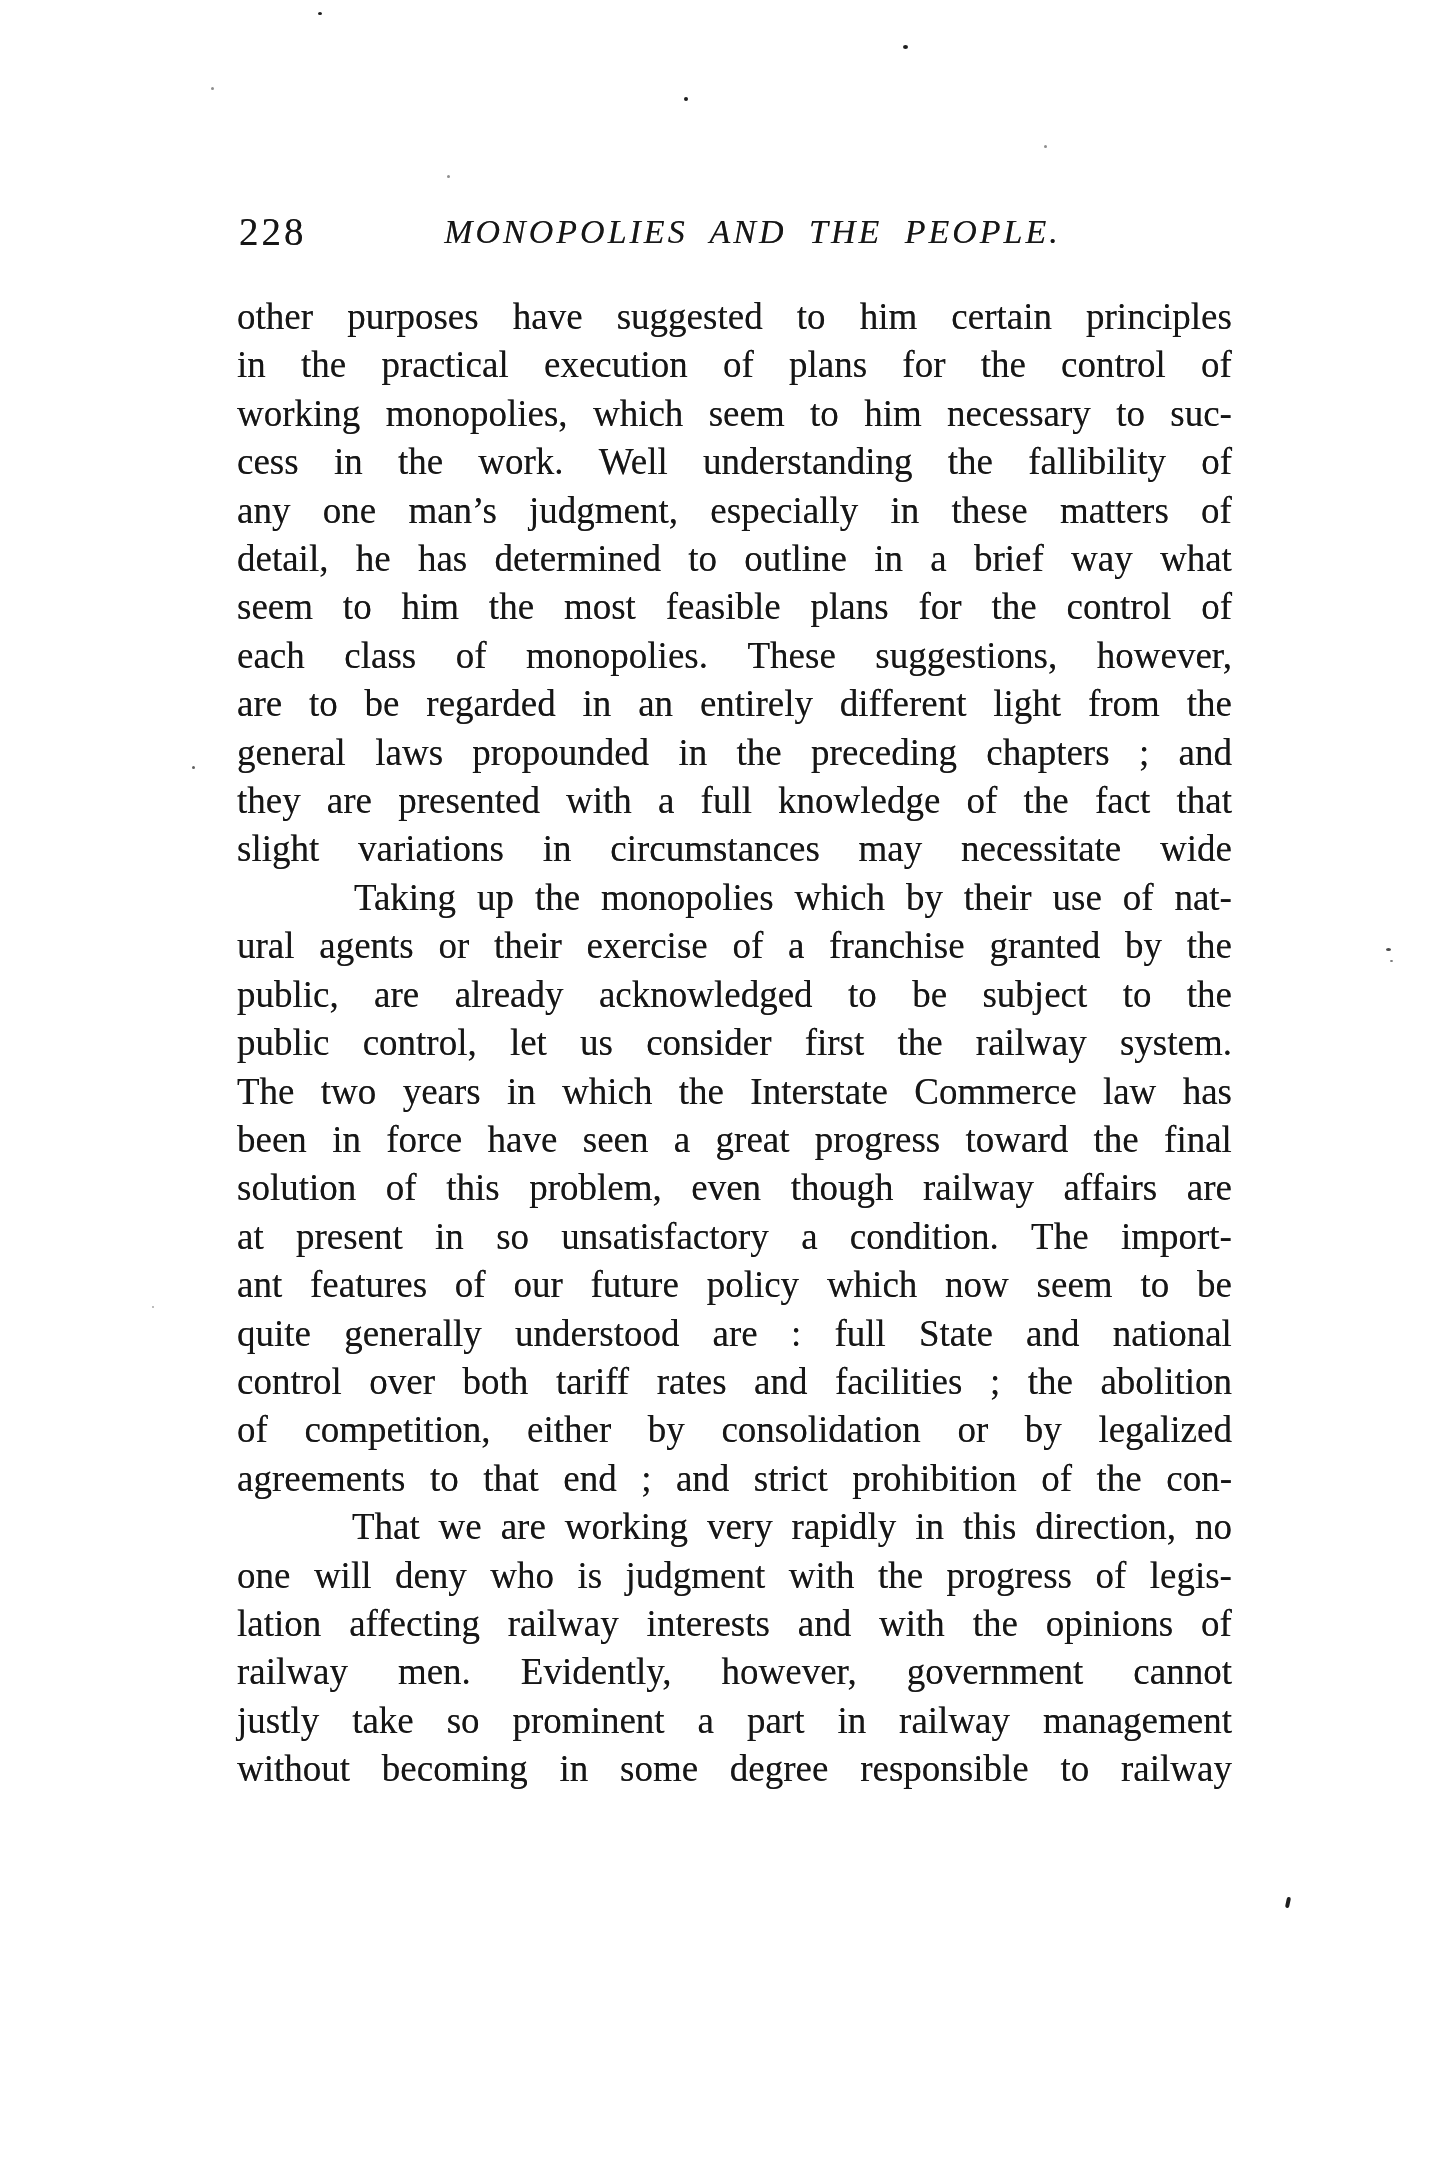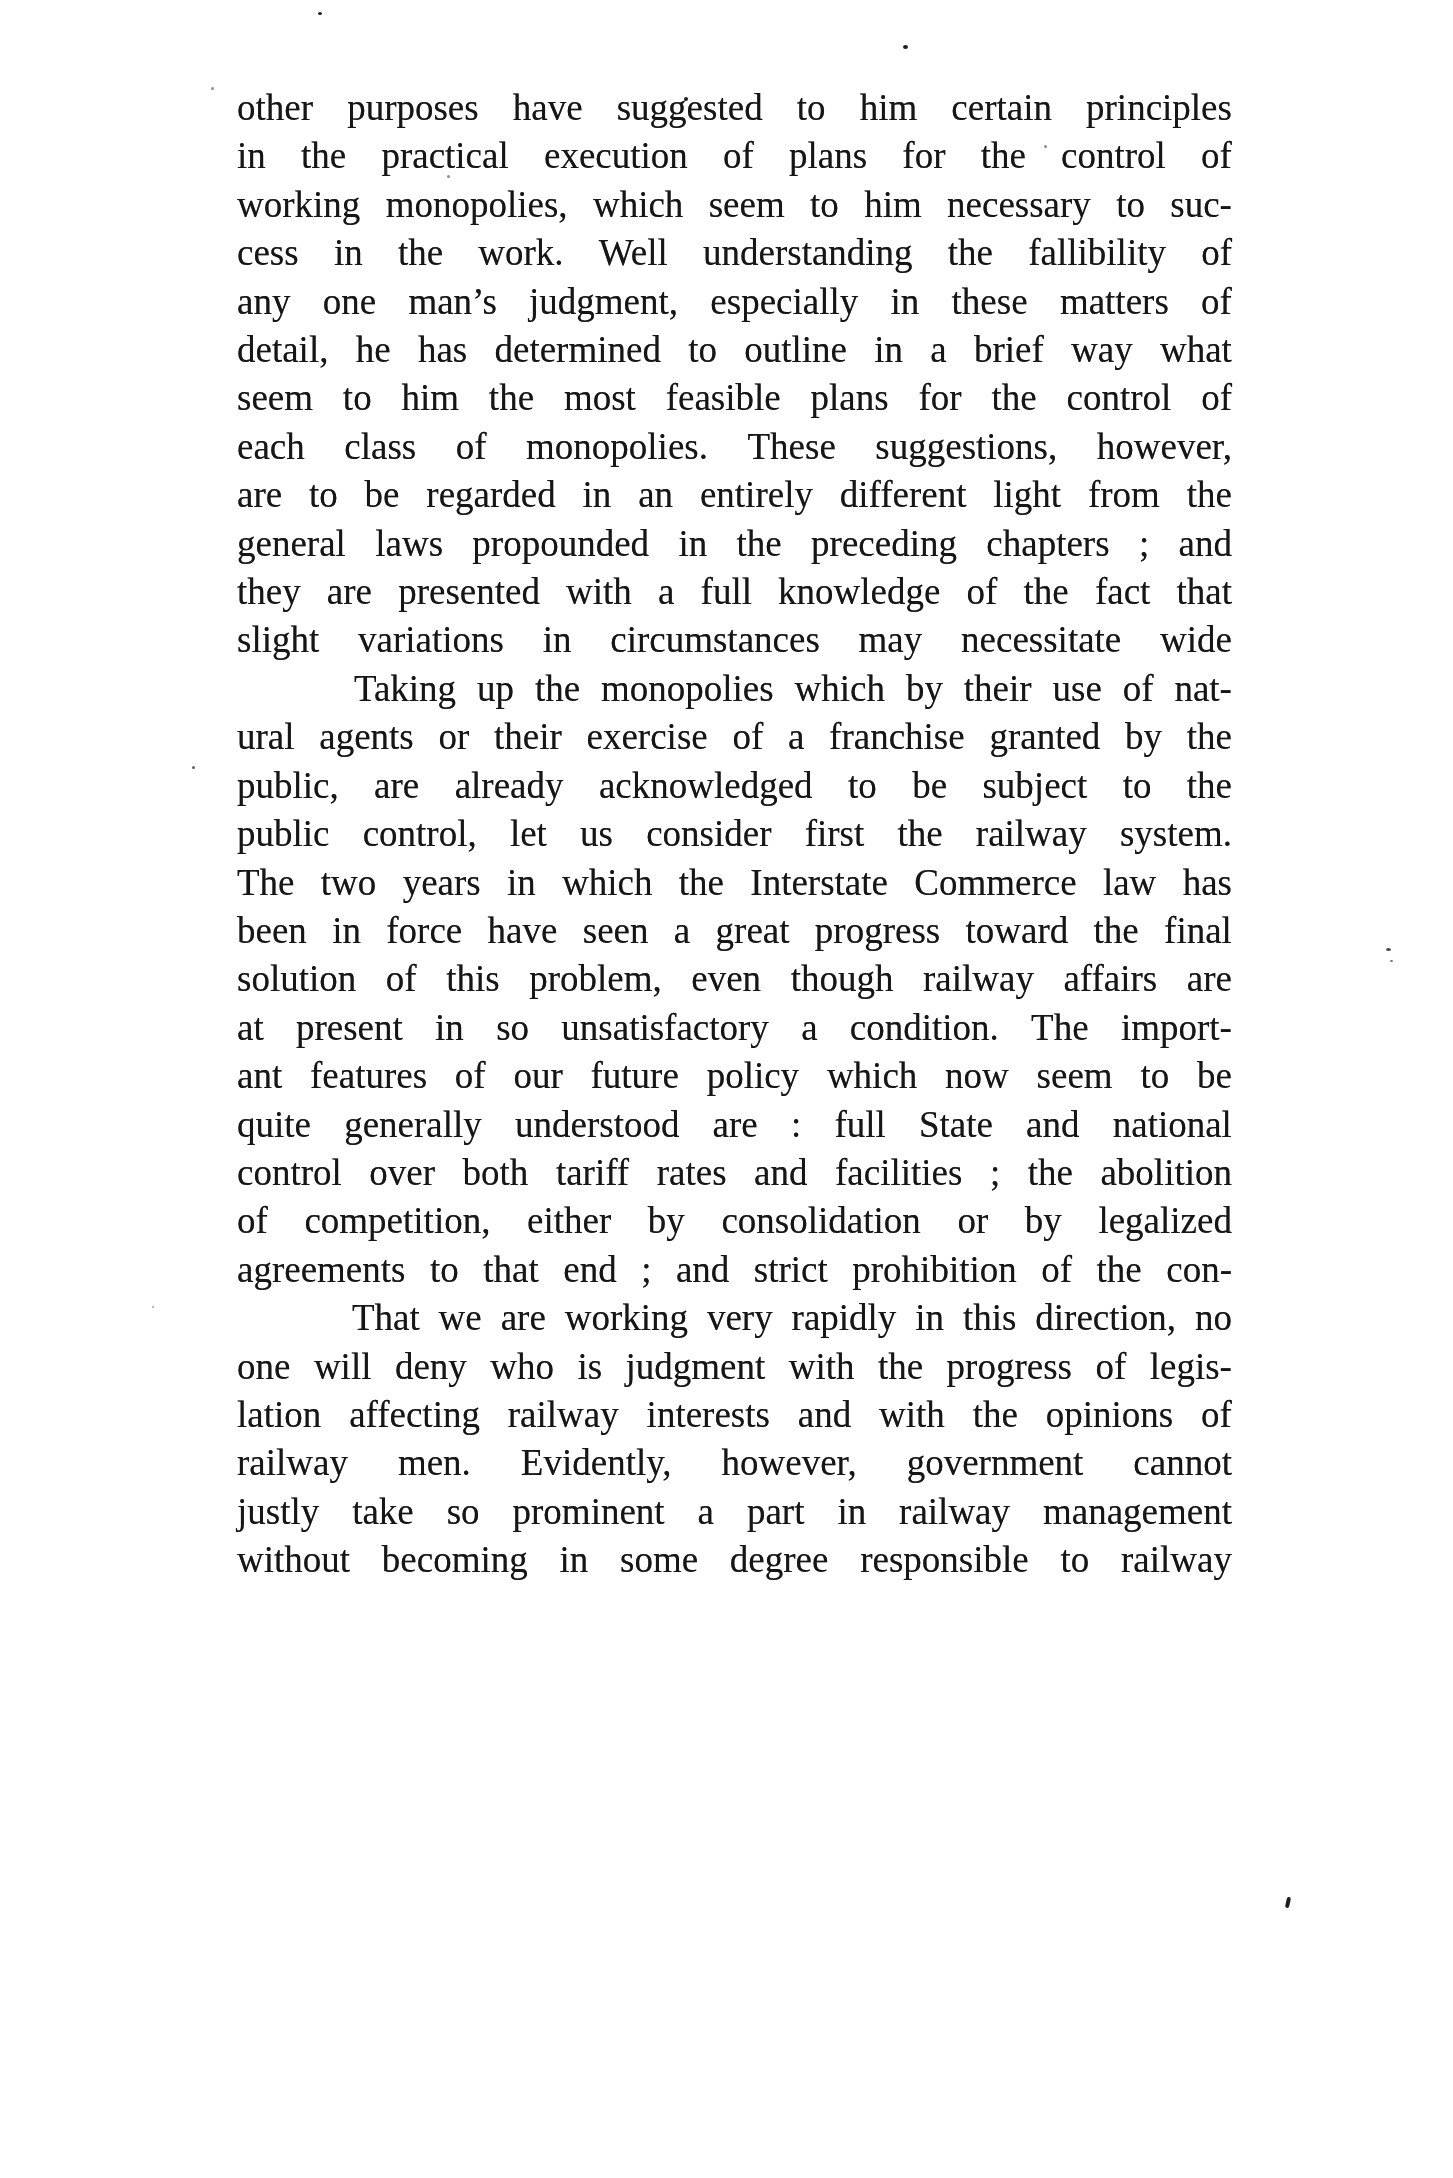--- a/index.html
+++ b/index.html
@@ -20,37 +20,41 @@
     text-shadow:0 0 .4px rgba(10,10,10,.6);
   }
   .rtitle{
     display:block;text-align:center;
     font-style:italic;
     font-size:34px;line-height:42px;
     letter-spacing:3px;word-spacing:11px;
     padding-left:36px;
     text-shadow:0 0 .4px rgba(10,10,10,.55);
   }
-  .page-body{margin-top:84px;text-align:center;}
+  .page-body{margin-top:40px;text-align:center;}
   .bl{
     display:flex;justify-content:space-between;
     font-size:37px;line-height:48.4px;
     white-space:pre;
     text-shadow:0 0 .4px rgba(10,10,10,.6);
   }
   .bl span{flex:0 0 auto;}
   .bl.nj{justify-content:flex-start;}
   .ind{width:96px;flex:0 0 auto;}
   .speck{position:absolute;background:#1d1d1d;border-radius:50%;}
 </style>
 </head>
 <body>
 
 <div class="page">
   <div class="content">
+    <div class="running-head">
+      <span class="folio">228</span>
+      <span class="rtitle">MONOPOLIES AND THE PEOPLE.</span>
+    </div>
     <div class="page-body">
         <div class="bl"><span>other</span><span>purposes</span><span>have</span><span>suggested</span><span>to</span><span>him</span><span>certain</span><span>principles</span></div>
         <div class="bl"><span>in</span><span>the</span><span>practical</span><span>execution</span><span>of</span><span>plans</span><span>for</span><span>the</span><span>control</span><span>of</span></div>
         <div class="bl"><span>working</span><span>monopolies,</span><span>which</span><span>seem</span><span>to</span><span>him</span><span>necessary</span><span>to</span><span>suc-</span></div>
         <div class="bl"><span>cess</span><span>in</span><span>the</span><span>work.</span><span>Well</span><span>understanding</span><span>the</span><span>fallibility</span><span>of</span></div>
         <div class="bl"><span>any</span><span>one</span><span>man’s</span><span>judgment,</span><span>especially</span><span>in</span><span>these</span><span>matters</span><span>of</span></div>
         <div class="bl"><span>detail,</span><span>he</span><span>has</span><span>determined</span><span>to</span><span>outline</span><span>in</span><span>a</span><span>brief</span><span>way</span><span>what</span></div>
         <div class="bl"><span>seem</span><span>to</span><span>him</span><span>the</span><span>most</span><span>feasible</span><span>plans</span><span>for</span><span>the</span><span>control</span><span>of</span></div>
         <div class="bl"><span>each</span><span>class</span><span>of</span><span>monopolies.</span><span>These</span><span>suggestions,</span><span>however,</span></div>
         <div class="bl"><span>are</span><span>to</span><span>be</span><span>regarded</span><span>in</span><span>an</span><span>entirely</span><span>different</span><span>light</span><span>from</span><span>the</span></div>

